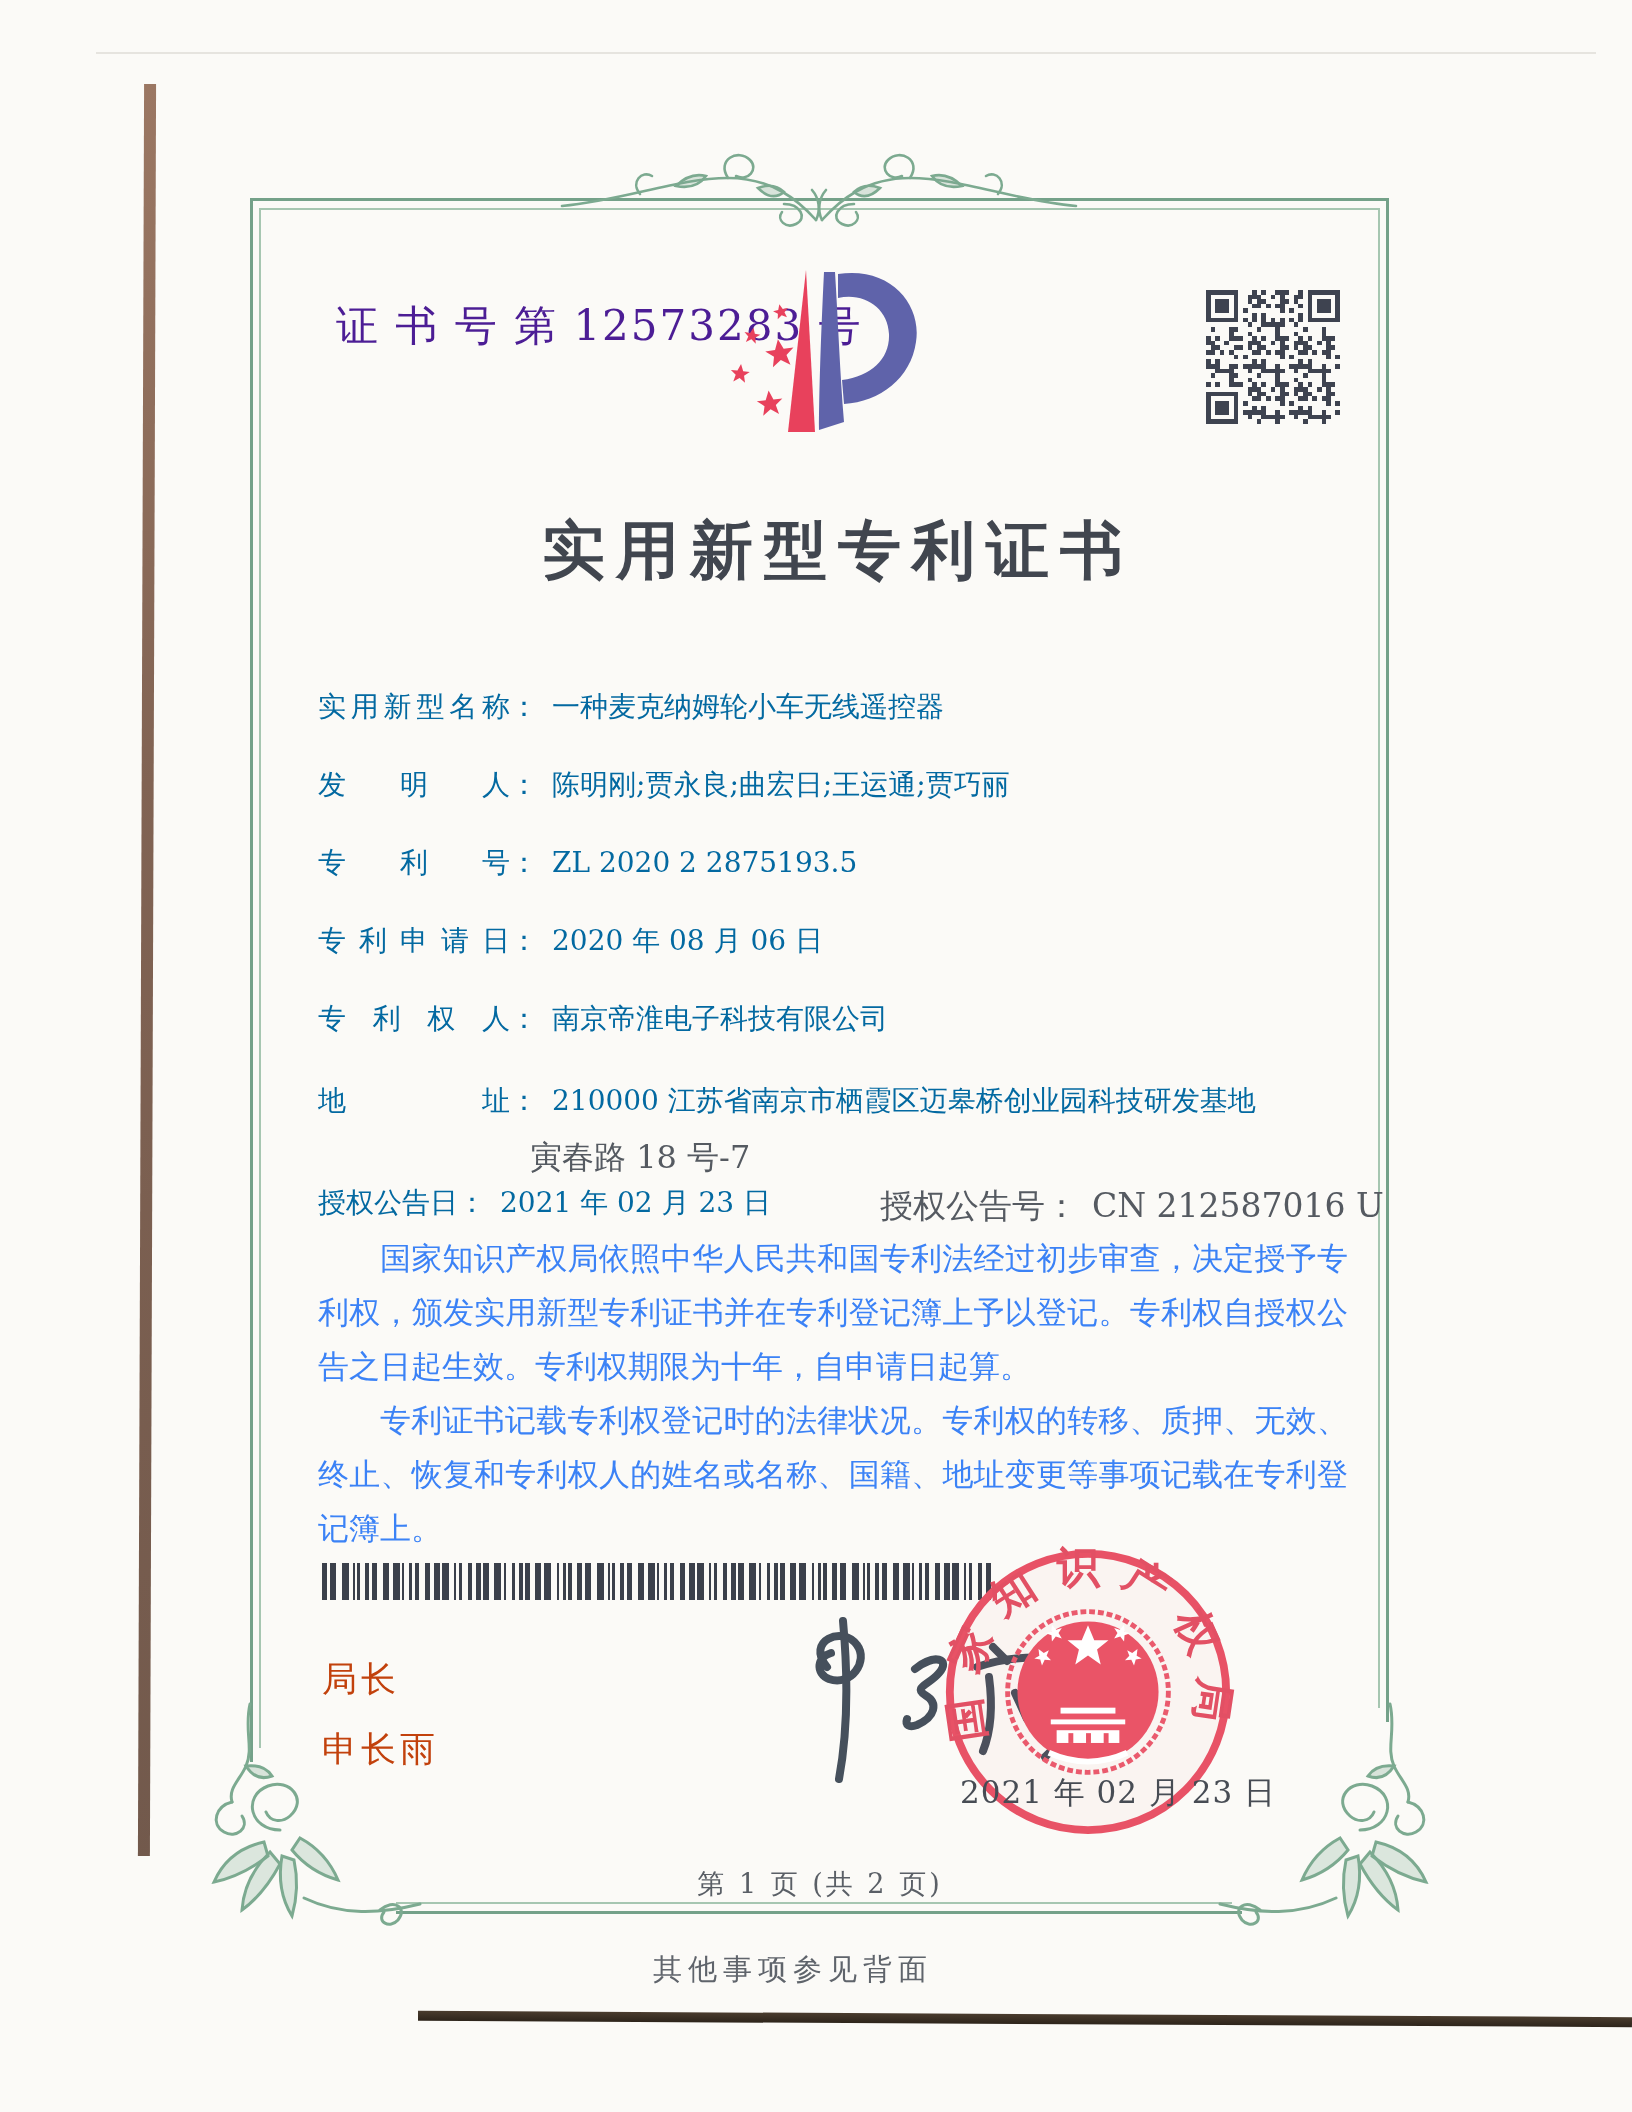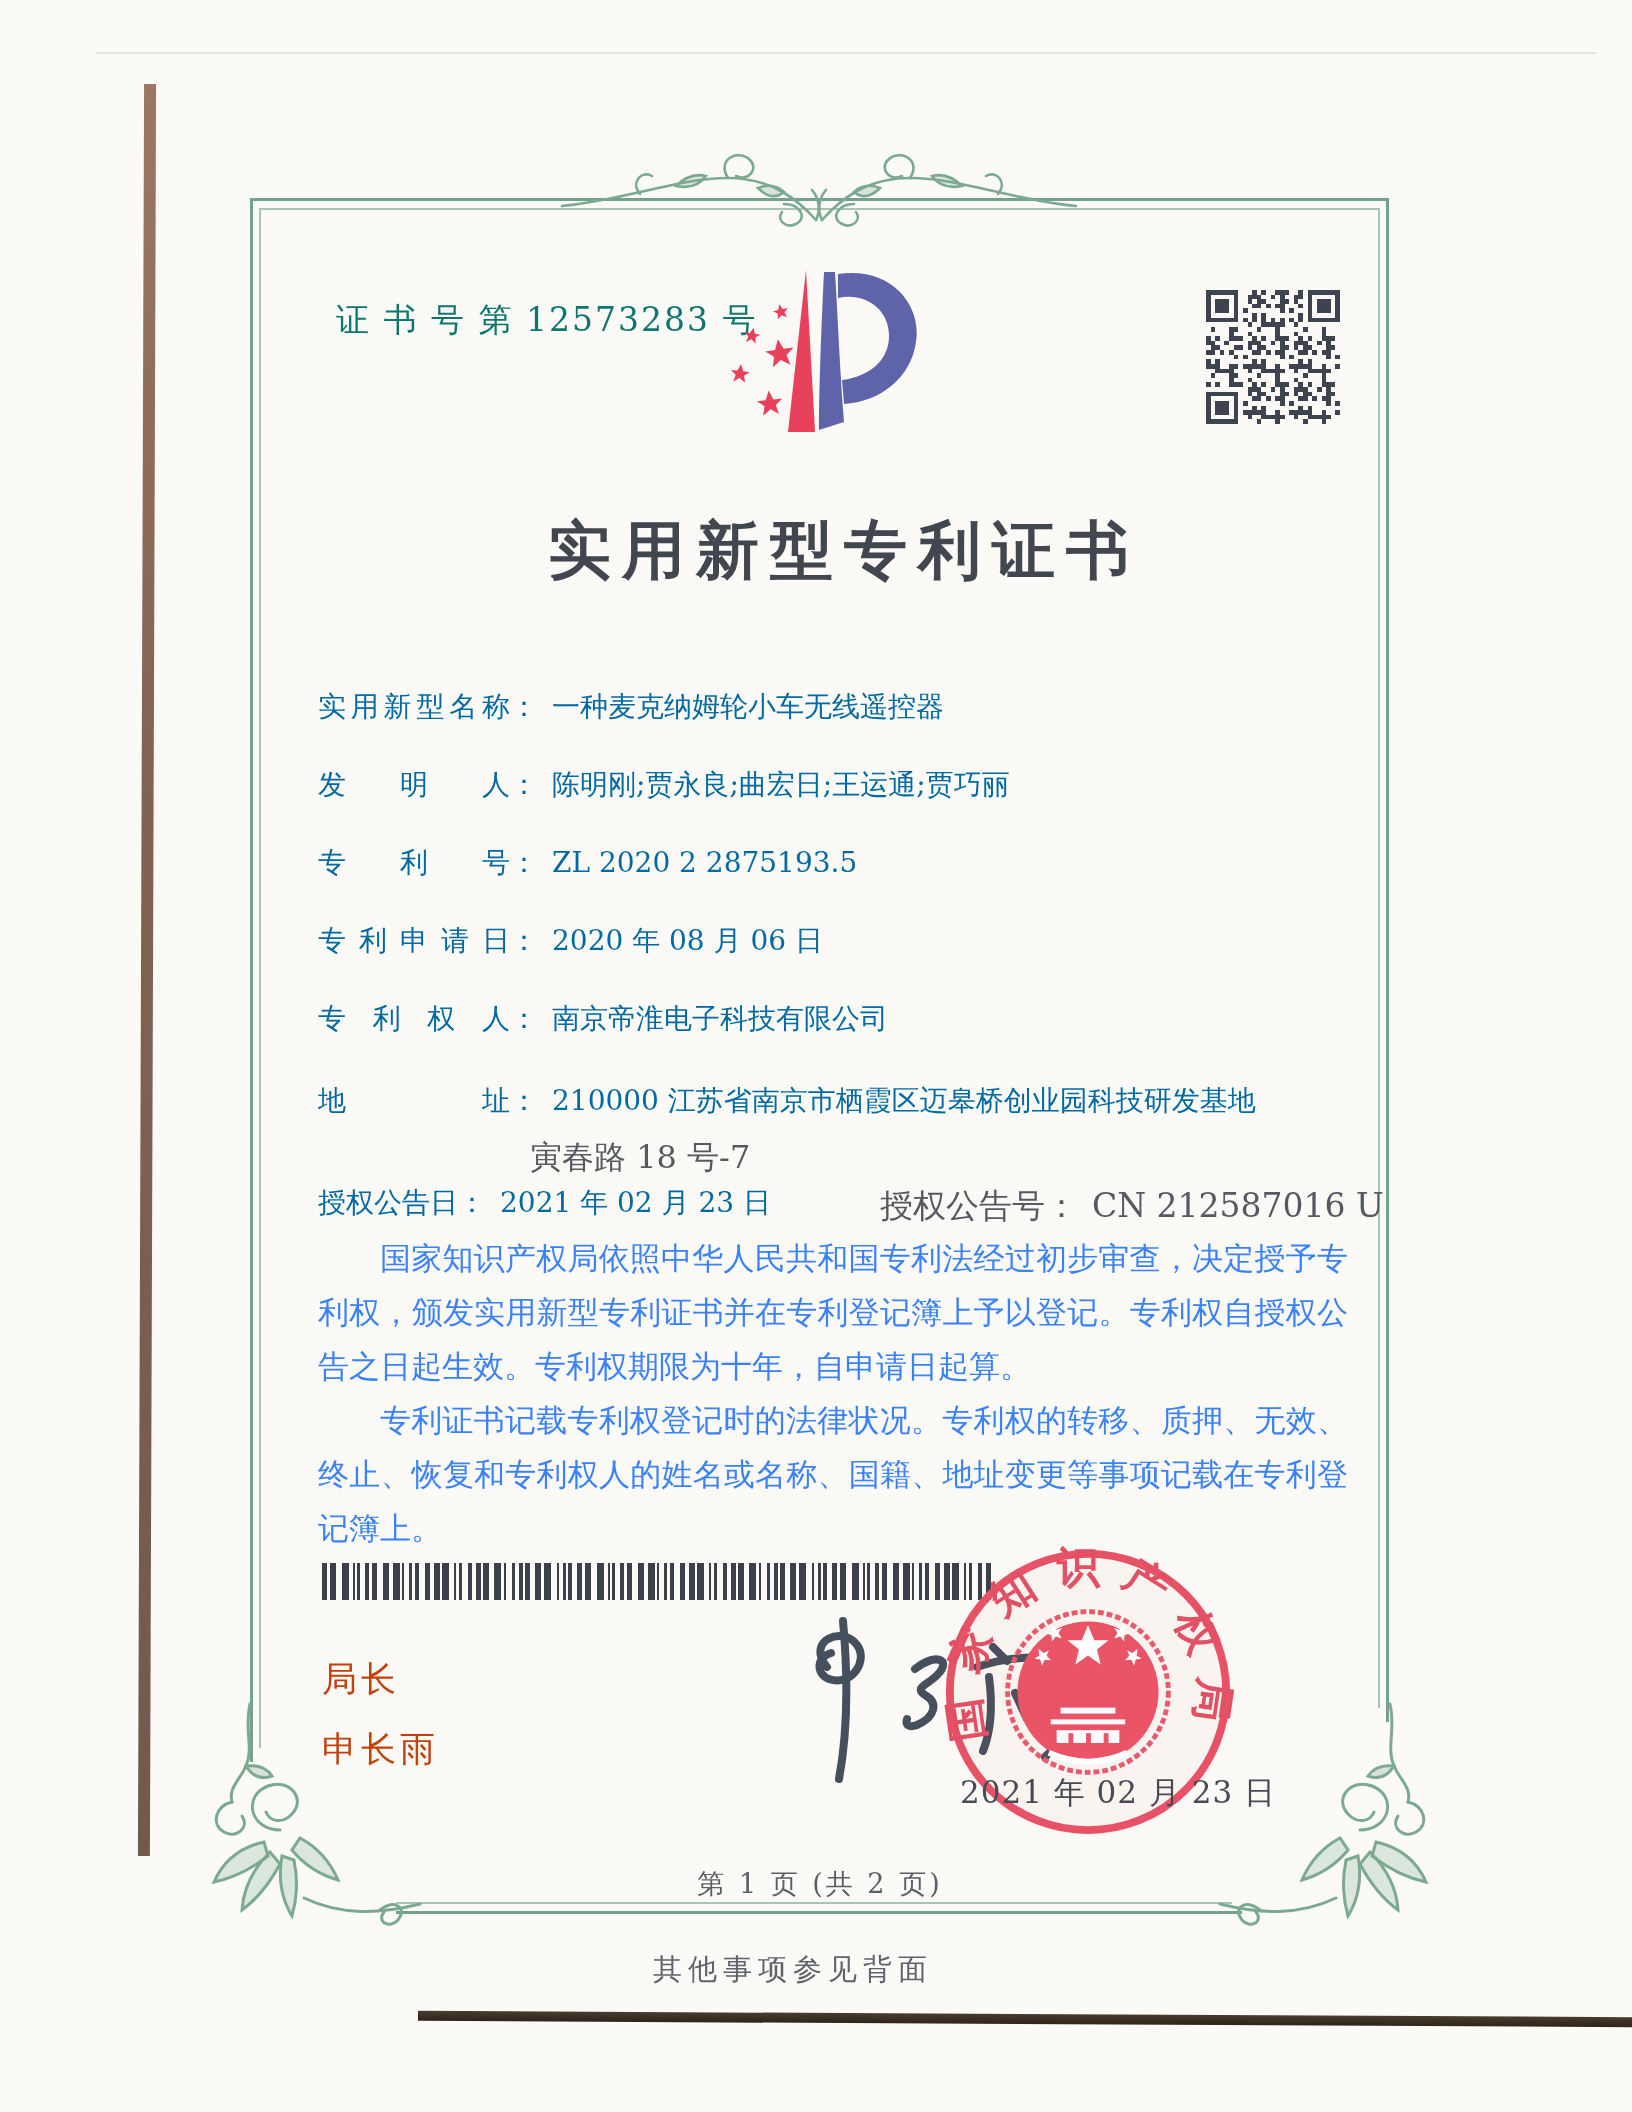--- a/index.html
+++ b/index.html
@@ -14,22 +14,22 @@
   .edge-left{left:141px;top:84px;width:12px;height:1772px;
     background:linear-gradient(180deg,#8a6049,#6b4836 40%,#5a3d2e);
     transform:rotate(.2deg);opacity:.85;}
   .edge-bottom{left:418px;top:2014px;width:1214px;height:10px;
     background:linear-gradient(180deg,#4a3c2e,#2d241b);transform:rotate(.3deg);}
   .edge-top{left:96px;top:52px;width:1500px;height:2px;background:#e6e4df;}
   
   .fr{background:#74a189;}
   .fr-in{background:#a6c6b1;}
   
-  .cert-no{left:336px;top:298px;font-size:33px;color:#0f766e;letter-spacing:2px;}
-  .title{left:246px;top:508px;width:1140px;text-align:center;
+  .cert-no{left:336px;top:298px;font-size:42px;color:#4c1d95;letter-spacing:2px;}
+  .title{left:240px;top:508px;width:1140px;text-align:center;
     font-size:63px;font-weight:600;color:#41464f;letter-spacing:11px;padding-left:28px;}
   .frow{left:318px;width:1040px;font-size:28px;color:#0369a1;white-space:nowrap;}
   .flabel{display:inline-block;width:192px;text-align:justify;text-align-last:justify;vertical-align:top;}
   .flabel.natural{width:auto;text-align:center;text-align-last:auto;}
   .fcolon{display:inline-block;margin-right:14px;}
   .fvalue{display:inline-block;}
   .addr2{left:530px;top:1136px;font-size:32px;color:#555a61;}
   .grant2{left:880px;top:1184px;font-size:33px;color:#555a61;white-space:nowrap;}
   .para{left:318px;width:1030px;font-size:31px;line-height:54px;color:#3b82f6;
     text-align:justify;text-indent:2em;margin:0;}

